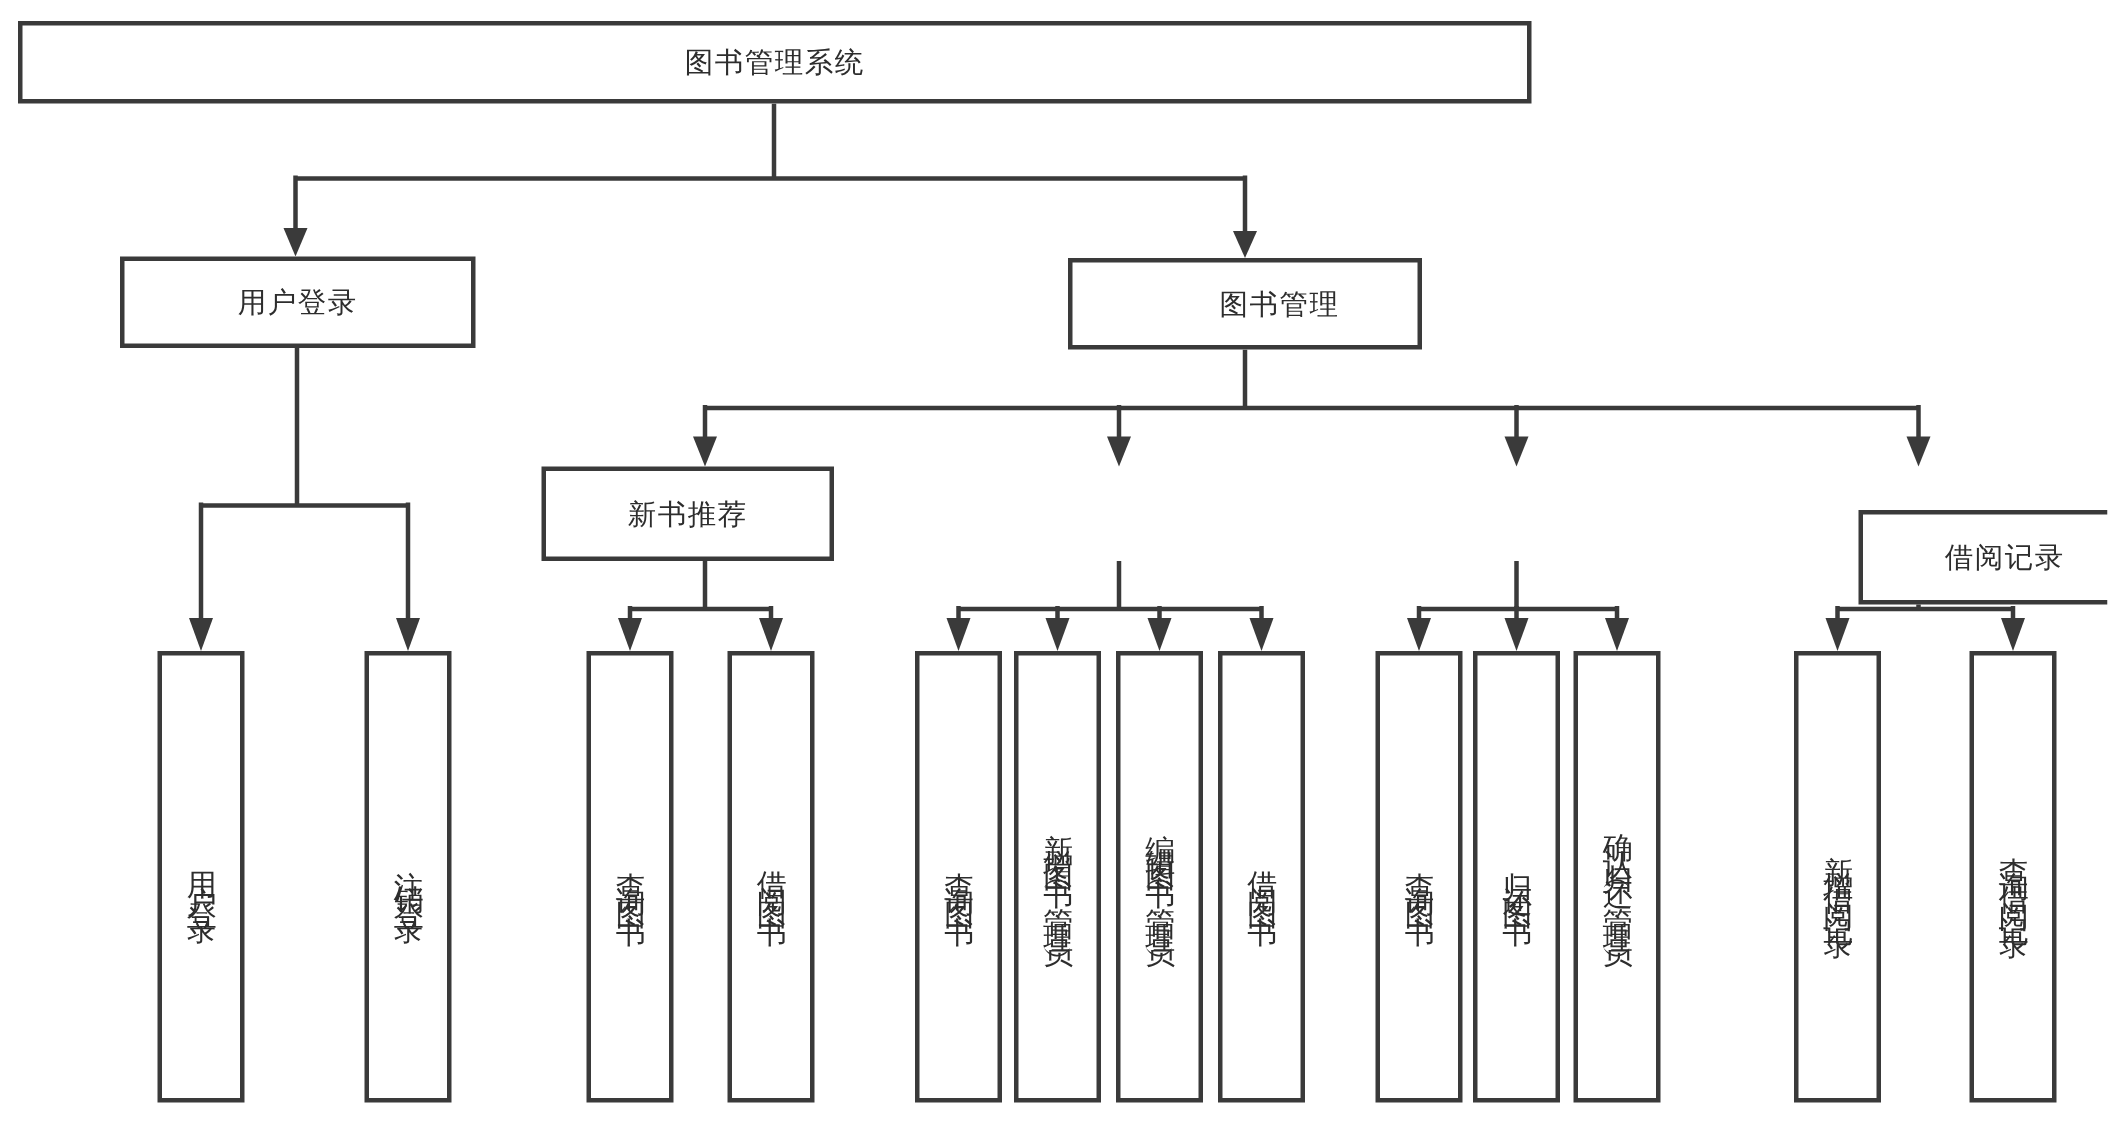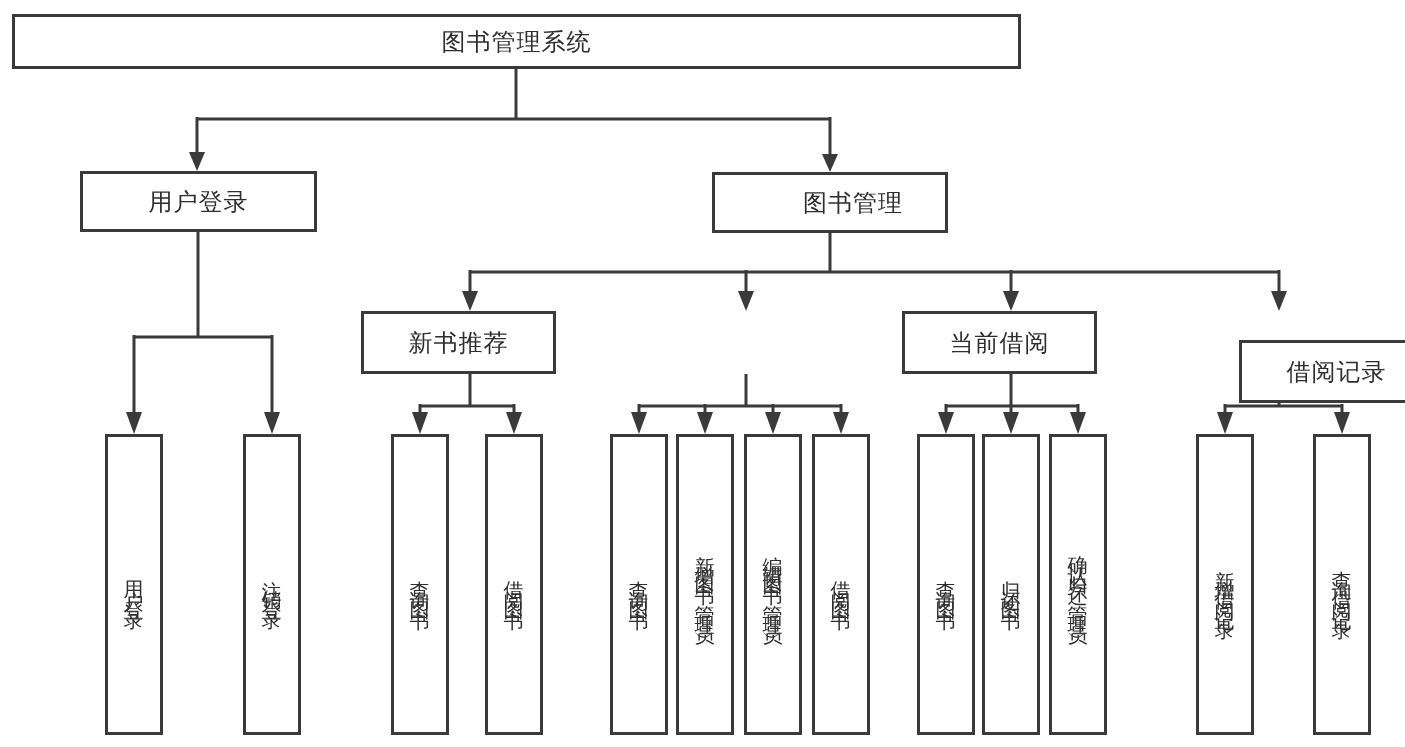--- a/index.html
+++ b/index.html
@@ -19,21 +19,21 @@
     pointer-events: none;
   }
   .node {
     position: absolute;
     box-sizing: border-box;
     border: 3px solid #3a3a3a;
     background: #ffffff;
     display: flex;
     align-items: center;
     justify-content: center;
-    font-size: 24px;
+    font-size: 19px;
     letter-spacing: 1px;
     color: #2d2d2d;
   }
   .node.root  { left: 12px;  top: 14px;  width: 1009px; height: 55px; }
   .node.lv1a  { left: 80px;  top: 171px; width: 237px;  height: 61px; }
   .node.lv1b  { left: 712px; top: 172px; width: 236px;  height: 61px; padding-left: 46px; }
   .node.lv2   { top: 311px; width: 195px; height: 63px; }
   .node.g0 { left: 361px; }
   .node.g1 { left: 637px; }
   .node.g2 { left: 902px; }
@@ -160,23 +160,20 @@
   <div class="node lv1a">
     <span>用户登录</span>
   </div>
   <div class="node lv1b">
     <span>图书管理</span>
   </div>
 
   <div class="node lv2 g0">
     <span>新书推荐</span>
   </div>
-  <div class="node lv2 g2">
-    <span>当前借阅</span>
-  </div>
   <div class="node lv2 g3">
     <span>借阅记录</span>
   </div>
 
   <div class="leaf" style="left:105px">
     <span class="vlabel">用户登录</span>
   </div>
   <div class="leaf" style="left:243px">
     <span class="vlabel">注销登录</span>
   </div>

